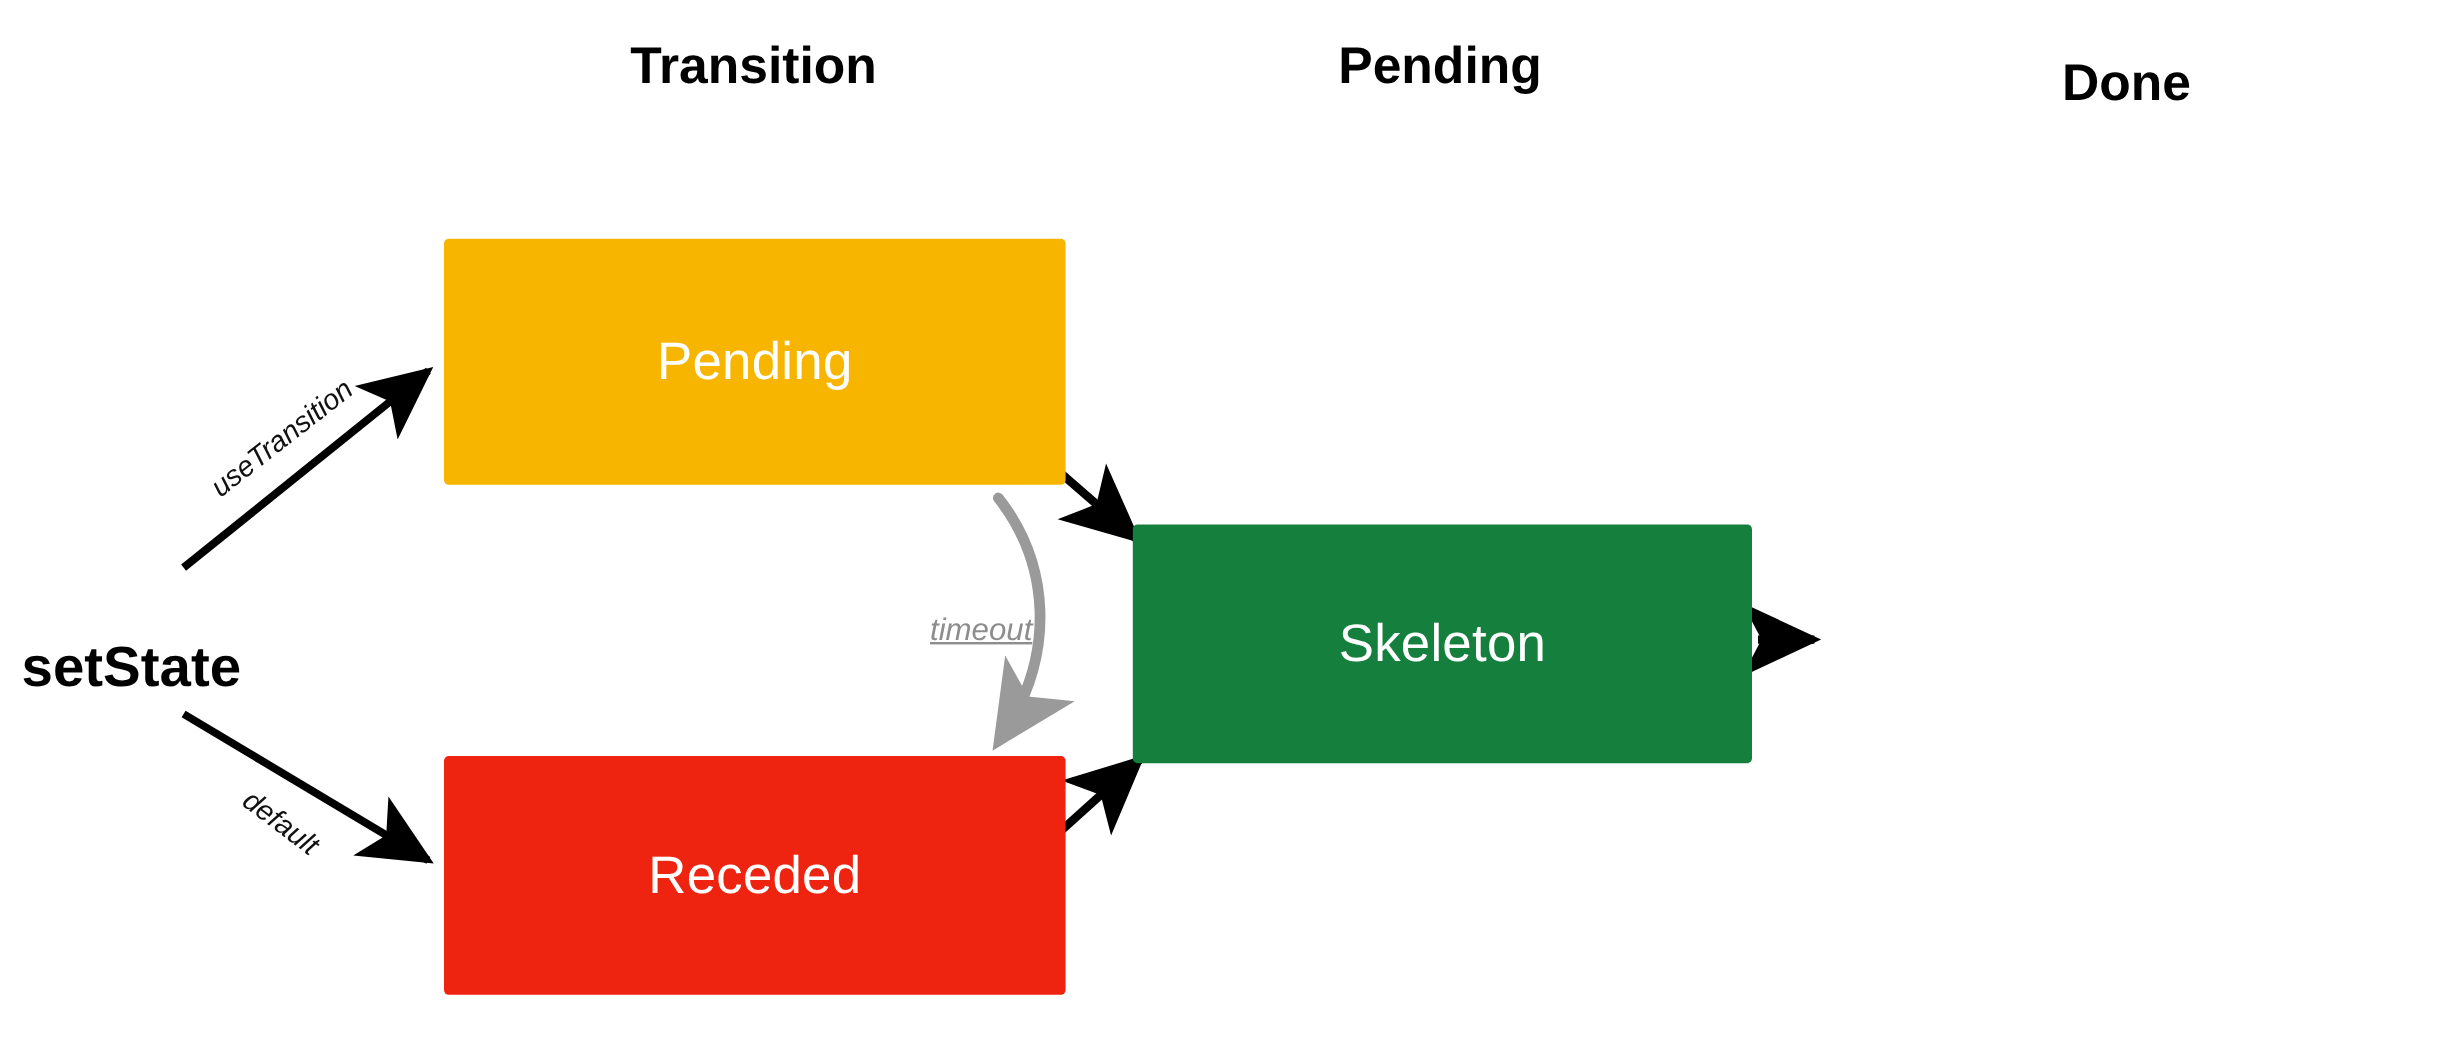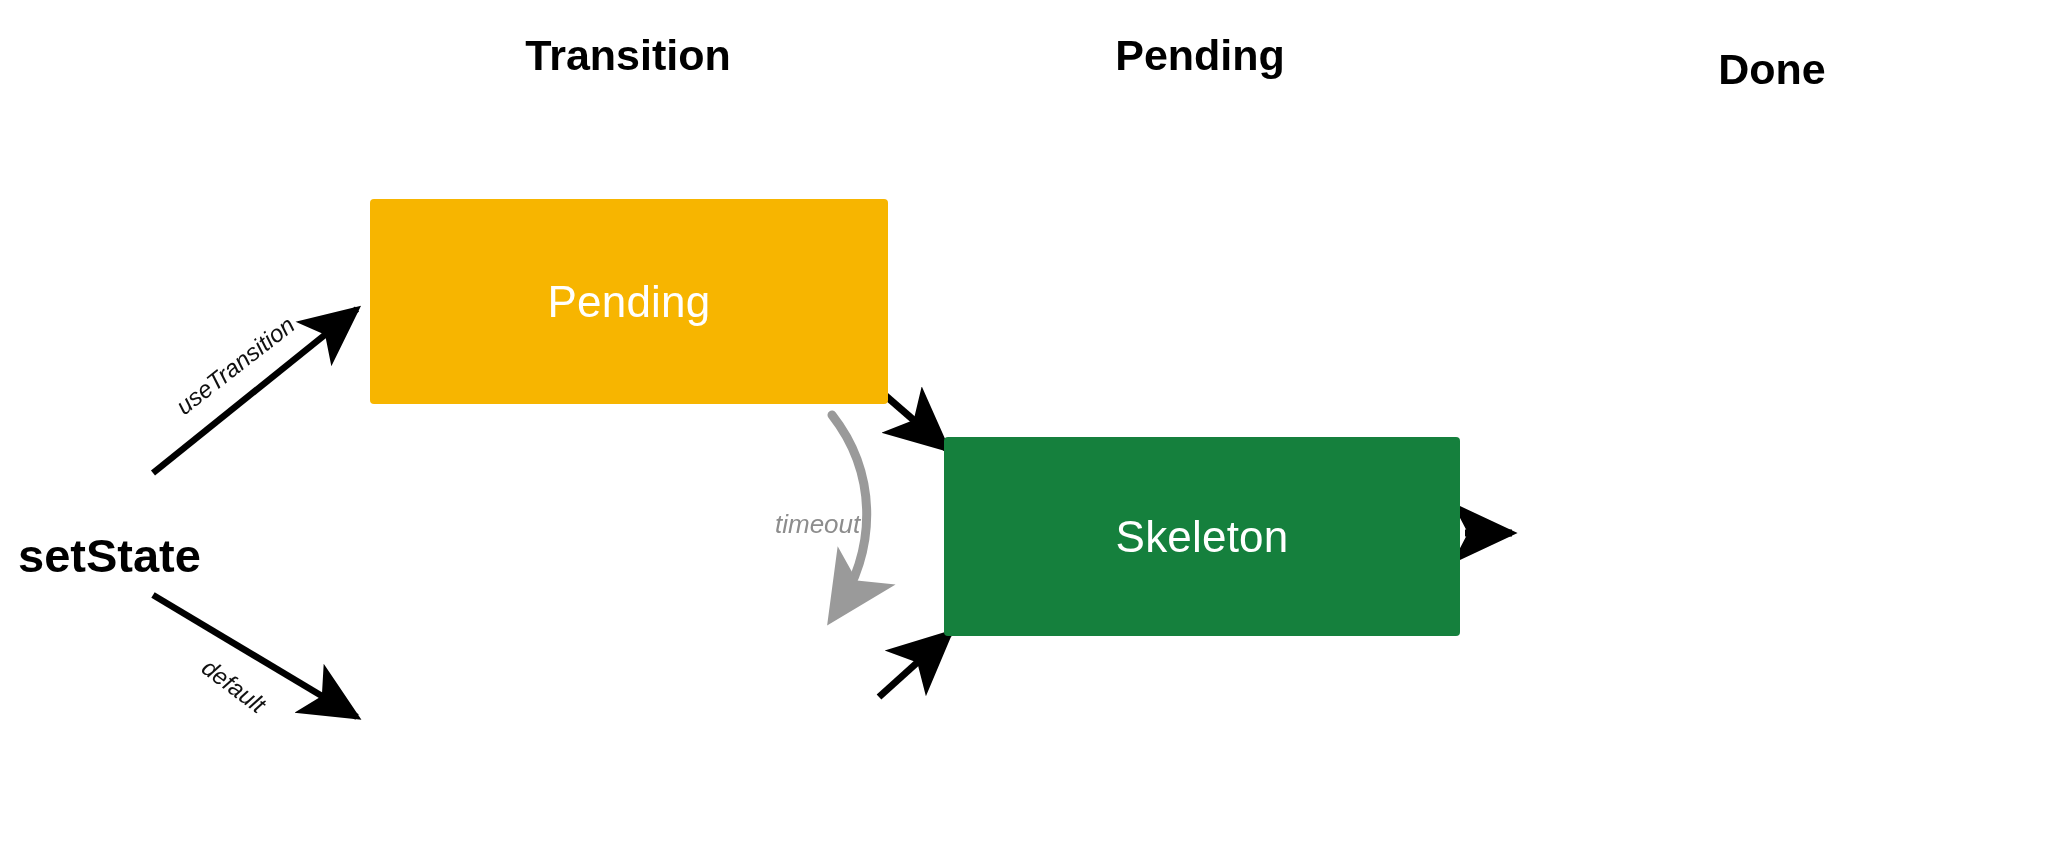--- a/index.html
+++ b/index.html
@@ -131,26 +131,29 @@
 
   <div class="state-box" style="left:370px; top:199px; width:518px; height:205px; background:#F7B500;">
     <span class="state-label">Pending</span>
   </div>
 
   <div class="state-box" style="left:944px; top:437px; width:516px; height:199px; background:#15803d;">
     <span class="state-label">Skeleton</span>
   </div>
 
 
+  <div class="state-box" style="left:370px; top:630px; width:518px; height:199px; background:#EE2410;">
+    <span class="state-label">Receded</span>
+  </div>
 
   <div class="edge-label dark" style="left:172px; top:400px; transform: rotate(-38deg);">
     <span>useTransition</span>
   </div>
 
   <div class="edge-label dark" style="left:212px; top:655px; transform: rotate(37deg);">
     <span>default</span>
   </div>
 
-  <div class="edge-label muted" style="left:775px; top:511px;">
+  <div class="edge-label muted" style="left:775px; top:511px;text-decoration:underline;">
     <span>timeout</span>
   </div>
 
 </div>
 
 </body></html>

